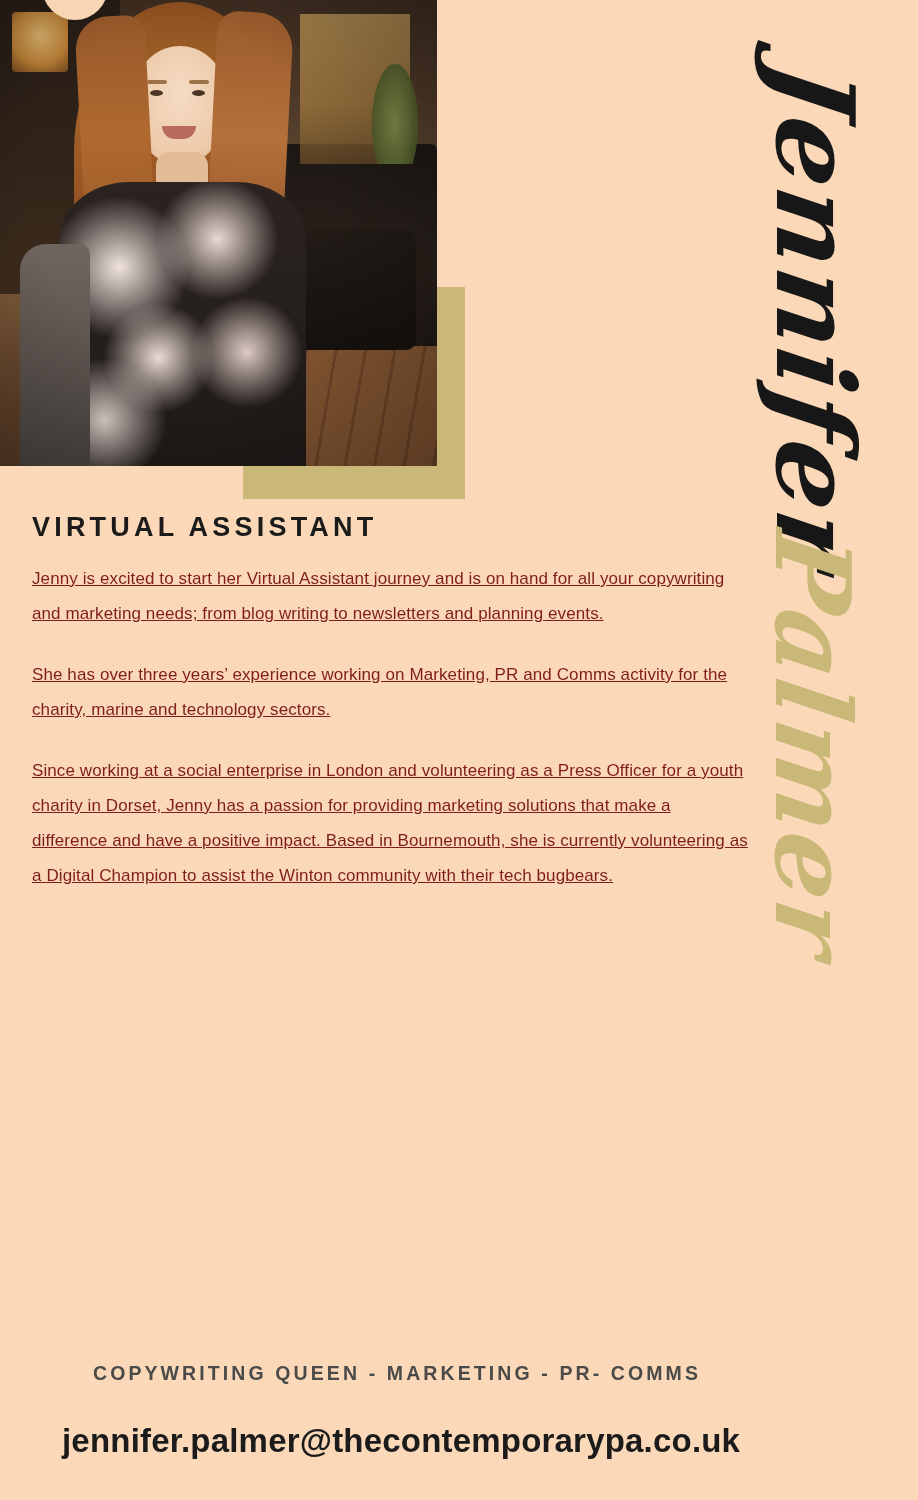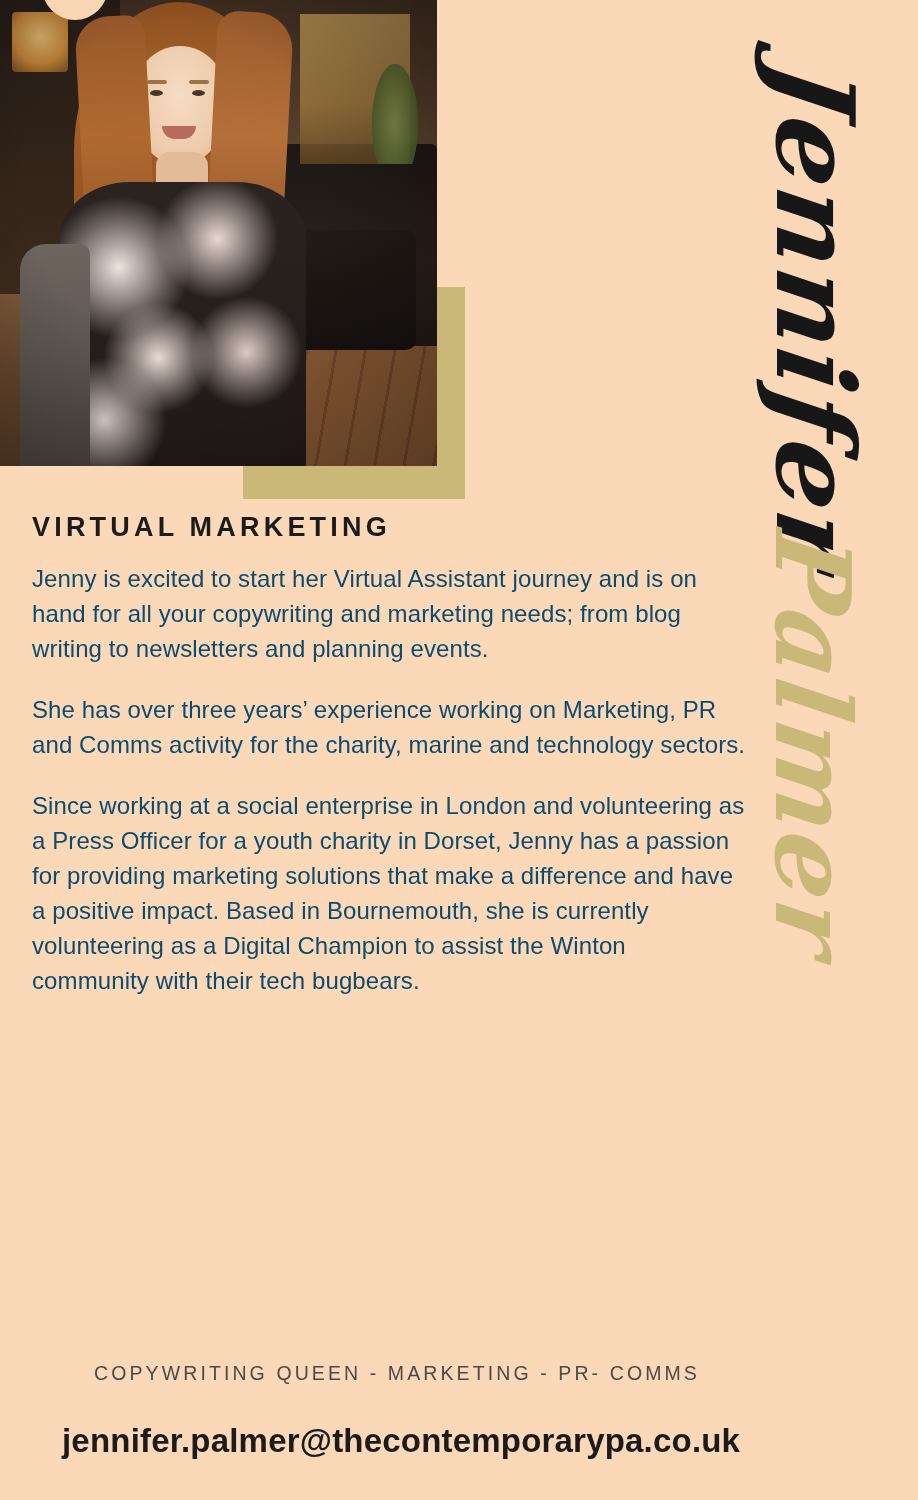--- a/index.html
+++ b/index.html
@@ -250,36 +250,37 @@
     font-family: "Liberation Sans", sans-serif;
     font-weight: 700;
     font-size: 27px;
     letter-spacing: 4.2px;
     color: #1b1b1b;
     margin: 0 0 18px 0;
   }
   .bio p {
     margin: 0 0 26px 0;
     font-family: "Liberation Sans", sans-serif;
-    font-size: 24px;
+    font-size: 17px;
     line-height: 35px;
-    color: #0c4a6e;
+    color: #7f1d1d;
     letter-spacing: .1px;
+    text-decoration: underline;
   }
   .bio p:last-child { margin-bottom: 0; }
 
   .tagline {
     position: absolute;
     left: 0;
     top: 1362px;
     width: 794px;
     text-align: center;
     font-family: "Liberation Sans", sans-serif;
     font-size: 19.5px;
-    font-weight: 400;
+    font-weight: 700;
     letter-spacing: 3.1px;
     color: #4a4a4a;
     z-index: 5;
   }
   .email {
     position: absolute;
     left: 0;
     top: 1422px;
     width: 918px;
     padding-left: 42px;
@@ -329,21 +330,21 @@
     </div>
   </div>
   <div class="photo-circle-tl"></div>
 
   <div class="script-name">
     <div class="nm script-first">Jennifer</div>
     <div class="nm script-last">Palmer</div>
   </div>
 
   <div class="content">
-    <h1 class="role-title">VIRTUAL MARKETING</h1>
+    <h1 class="role-title">VIRTUAL ASSISTANT</h1>
     <div class="bio">
       <p>Jenny is excited to start her Virtual Assistant journey and is on hand for all your copywriting and marketing needs; from blog writing to newsletters and planning events.</p>
       <p>She has over three years’ experience working on Marketing, PR and Comms activity for the charity, marine and technology sectors.</p>
       <p>Since working at a social enterprise in London and volunteering as a Press Officer for a youth charity in Dorset, Jenny has a passion for providing marketing solutions that make a difference and have a positive impact. Based in Bournemouth, she is currently volunteering as a Digital Champion to assist the Winton community with their tech bugbears.</p>
     </div>
   </div>
 
   <div class="tagline">COPYWRITING QUEEN - MARKETING - PR- COMMS</div>
   <div class="email">jennifer.palmer@thecontemporarypa.co.uk</div>
 

